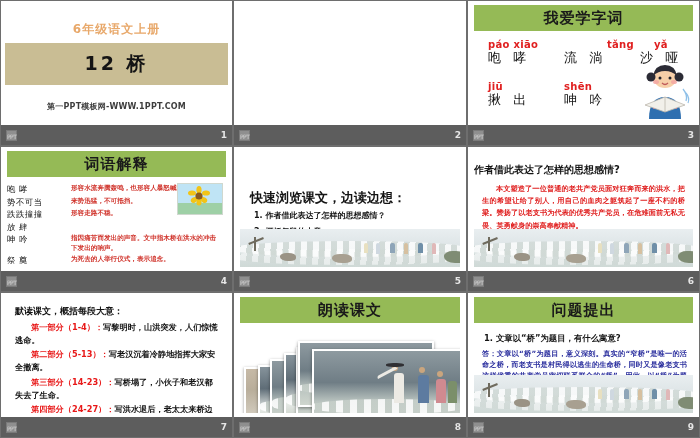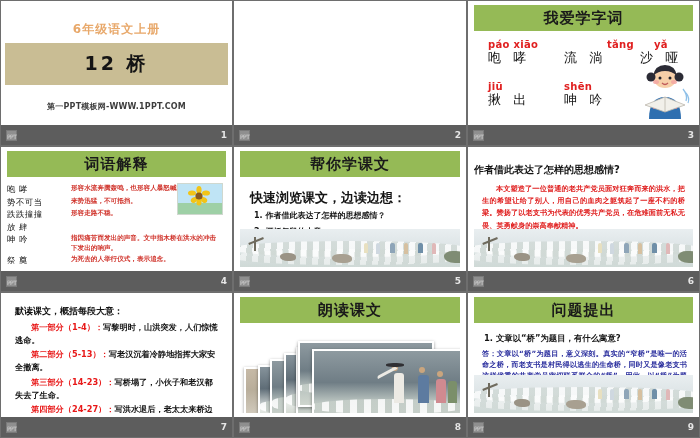--- a/index.html
+++ b/index.html
@@ -352,23 +352,20 @@
       </div>
     </div>
     <div class="footer">
       <span class="ppt-badge">PPT</span>
       <span class="pagenum">4</span>
     </div>
   </div>
 
   <div class="slide">
     <div class="canvas">
-      <div class="hdr">
-        <span class="hdr-txt">帮你学课文</span>
-      </div>
       <div class="body-box">
         <div class="q-lead">快速浏览课文，边读边想：</div>
         <div class="q-item">1. 作者借此表达了怎样的思想感情？</div>
         <div class="q-item">2. 概括每段的大意。</div>
         <div class="river">
           <div class="wave" style="bottom:10px"></div>
           <div class="wave" style="bottom:2px;opacity:.5"></div>
           <div class="tree" style="left:14px;bottom:16px;width:2px;height:14px"></div>
           <div class="tree" style="left:8px;bottom:26px;width:16px;height:1.5px;transform:rotate(-22deg)"></div>
           <div class="rock" style="left:40px;bottom:6px;width:16px;height:8px;background:#9a9385"></div>

